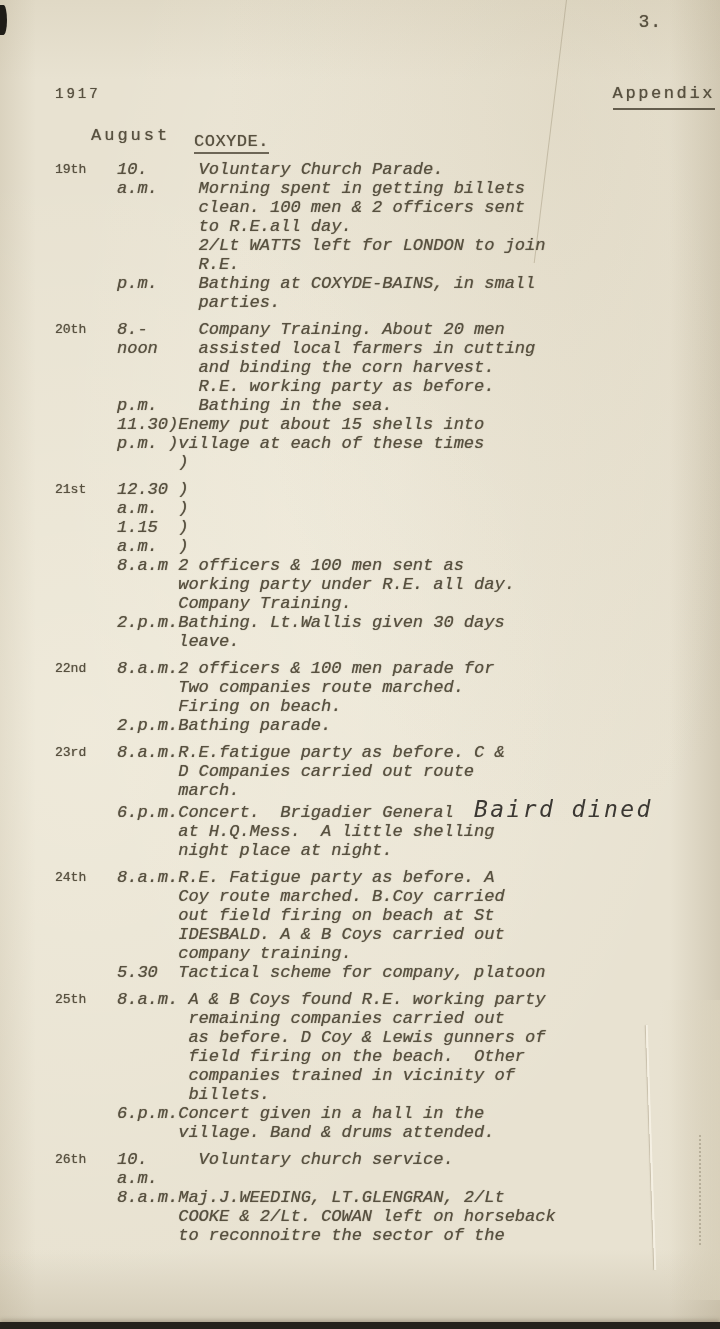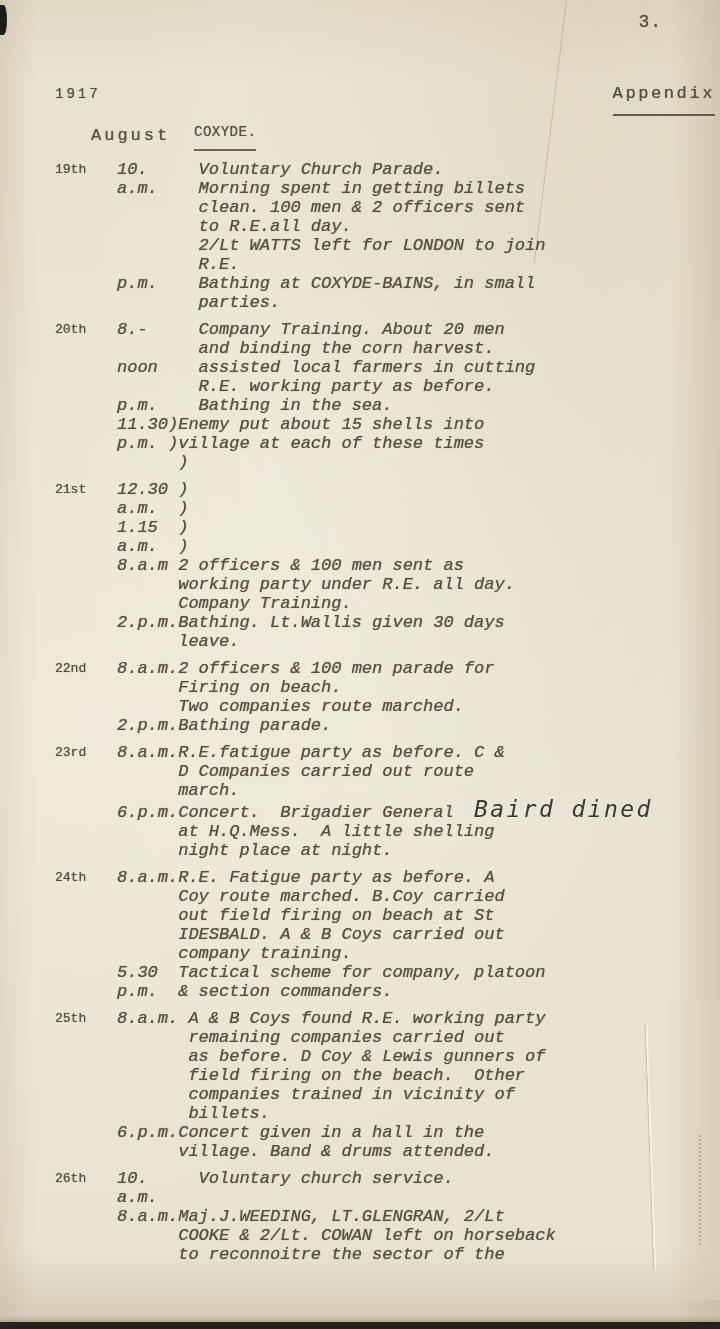--- a/index.html
+++ b/index.html
@@ -15,26 +15,26 @@
       radial-gradient(ellipse at 55% 35%, rgba(255,252,242,.25), transparent 60%),
       linear-gradient(90deg, rgba(186,174,148,.30) 0%, rgba(186,174,148,0) 5%, rgba(186,174,148,0) 93%, rgba(176,164,138,.38) 100%),
       linear-gradient(180deg, rgba(200,190,164,.25) 0%, rgba(200,190,164,0) 6%, rgba(200,190,164,0) 94%, rgba(170,158,132,.35) 100%),
       #e8e2d1;
   }
   .typed{ text-shadow:0 0 1px rgba(87,80,63,.65), 0.4px 0.4px 0 rgba(87,80,63,.25); }
   .pagenum{position:absolute;top:12px;right:58px;font-size:18px;letter-spacing:1px;}
   .hdr-year{position:absolute;top:86px;left:55px;font-size:14px;letter-spacing:3px;}
   .hdr-appendix{
     position:absolute;top:84px;right:5px;font-size:17px;letter-spacing:2.6px;
-    border-bottom:2px solid rgba(77,70,55,.85);padding-bottom:11px;
+    border-bottom:2px solid rgba(77,70,55,.85);padding-bottom:5px;
   }
   .hdr-month{position:absolute;top:126px;left:55px;font-size:17px;letter-spacing:3px;margin-left:36px;}
   .hdr-location{
-    position:absolute;top:124px;left:194px;font-size:14px;letter-spacing:.5px;
-    border-bottom:2px solid rgba(77,70,55,.8);padding-bottom:9px;
+    position:absolute;top:132px;left:194px;font-size:17px;letter-spacing:.5px;
+    border-bottom:2px solid rgba(77,70,55,.8);padding-bottom:1px;
   }
   #entries{position:absolute;top:160px;left:55px;right:0;}
   .entry{position:relative;padding-left:62px;margin-bottom:8px;}
   .entry .date{position:absolute;left:0;top:0;white-space:pre;}
   .line{white-space:pre;line-height:19px;font-size:17px;font-style:italic;}
   .entry .date{font-size:13px;line-height:19px;}
   .dark{
     font-family:"DejaVu Sans Mono","Liberation Mono",monospace;
     color:#3b3833;font-size:23px;letter-spacing:2.4px;text-shadow:none;
   }
@@ -92,22 +92,22 @@
         <div class="line">        clean. 100 men &amp; 2 officers sent</div>
         <div class="line">        to R.E.all day.</div>
         <div class="line">        2/Lt WATTS left for LONDON to join</div>
         <div class="line">        R.E.</div>
         <div class="line">p.m.    Bathing at COXYDE-BAINS, in small</div>
         <div class="line">        parties.</div>
       </div>
       <div class="entry">
         <span class="date">20th</span>
         <div class="line">8.-     Company Training. About 20 men</div>
+        <div class="line">noon    assisted local farmers in cutting</div>
         <div class="line">        and binding the corn harvest.</div>
-        <div class="line">noon    assisted local farmers in cutting</div>
         <div class="line">        R.E. working party as before.</div>
         <div class="line">p.m.    Bathing in the sea.</div>
         <div class="line">11.30)Enemy put about 15 shells into</div>
         <div class="line">p.m. )village at each of these times</div>
         <div class="line">      )</div>
       </div>
       <div class="entry">
         <span class="date">21st</span>
         <div class="line">12.30 )</div>
         <div class="line">a.m.  )</div>
@@ -115,42 +115,41 @@
         <div class="line">a.m.  )</div>
         <div class="line">8.a.m 2 officers &amp; 100 men sent as</div>
         <div class="line">      working party under R.E. all day.</div>
         <div class="line">      Company Training.</div>
         <div class="line">2.p.m.Bathing. Lt.Wallis given 30 days</div>
         <div class="line">      leave.</div>
       </div>
       <div class="entry">
         <span class="date">22nd</span>
         <div class="line">8.a.m.2 officers &amp; 100 men parade for</div>
+        <div class="line">      Two companies route marched.</div>
         <div class="line">      Firing on beach.</div>
-        <div class="line">      Two companies route marched.</div>
         <div class="line">2.p.m.Bathing parade.</div>
       </div>
       <div class="entry">
         <span class="date">23rd</span>
         <div class="line">8.a.m.R.E.fatigue party as before. C &amp;</div>
         <div class="line">      D Companies carried out route</div>
         <div class="line">      march.</div>
         <div class="line"><span>6.p.m.Concert.  Brigadier General  </span><span class="dark">Baird dined</span></div>
         <div class="line">      at H.Q.Mess.  A little shelling</div>
         <div class="line">      night place at night.</div>
       </div>
       <div class="entry">
         <span class="date">24th</span>
         <div class="line">8.a.m.R.E. Fatigue party as before. A</div>
         <div class="line">      Coy route marched. B.Coy carried</div>
         <div class="line">      out field firing on beach at St</div>
         <div class="line">      IDESBALD. A &amp; B Coys carried out</div>
         <div class="line">      company training.</div>
         <div class="line">5.30  Tactical scheme for company, platoon</div>
-        <div class="line">p.m.  &amp; section commanders.</div>
       </div>
       <div class="entry">
         <span class="date">25th</span>
         <div class="line">8.a.m. A &amp; B Coys found R.E. working party</div>
         <div class="line">       remaining companies carried out</div>
         <div class="line">       as before. D Coy &amp; Lewis gunners of</div>
         <div class="line">       field firing on the beach.  Other</div>
         <div class="line">       companies trained in vicinity of</div>
         <div class="line">       billets.</div>
         <div class="line">6.p.m.Concert given in a hall in the</div>

